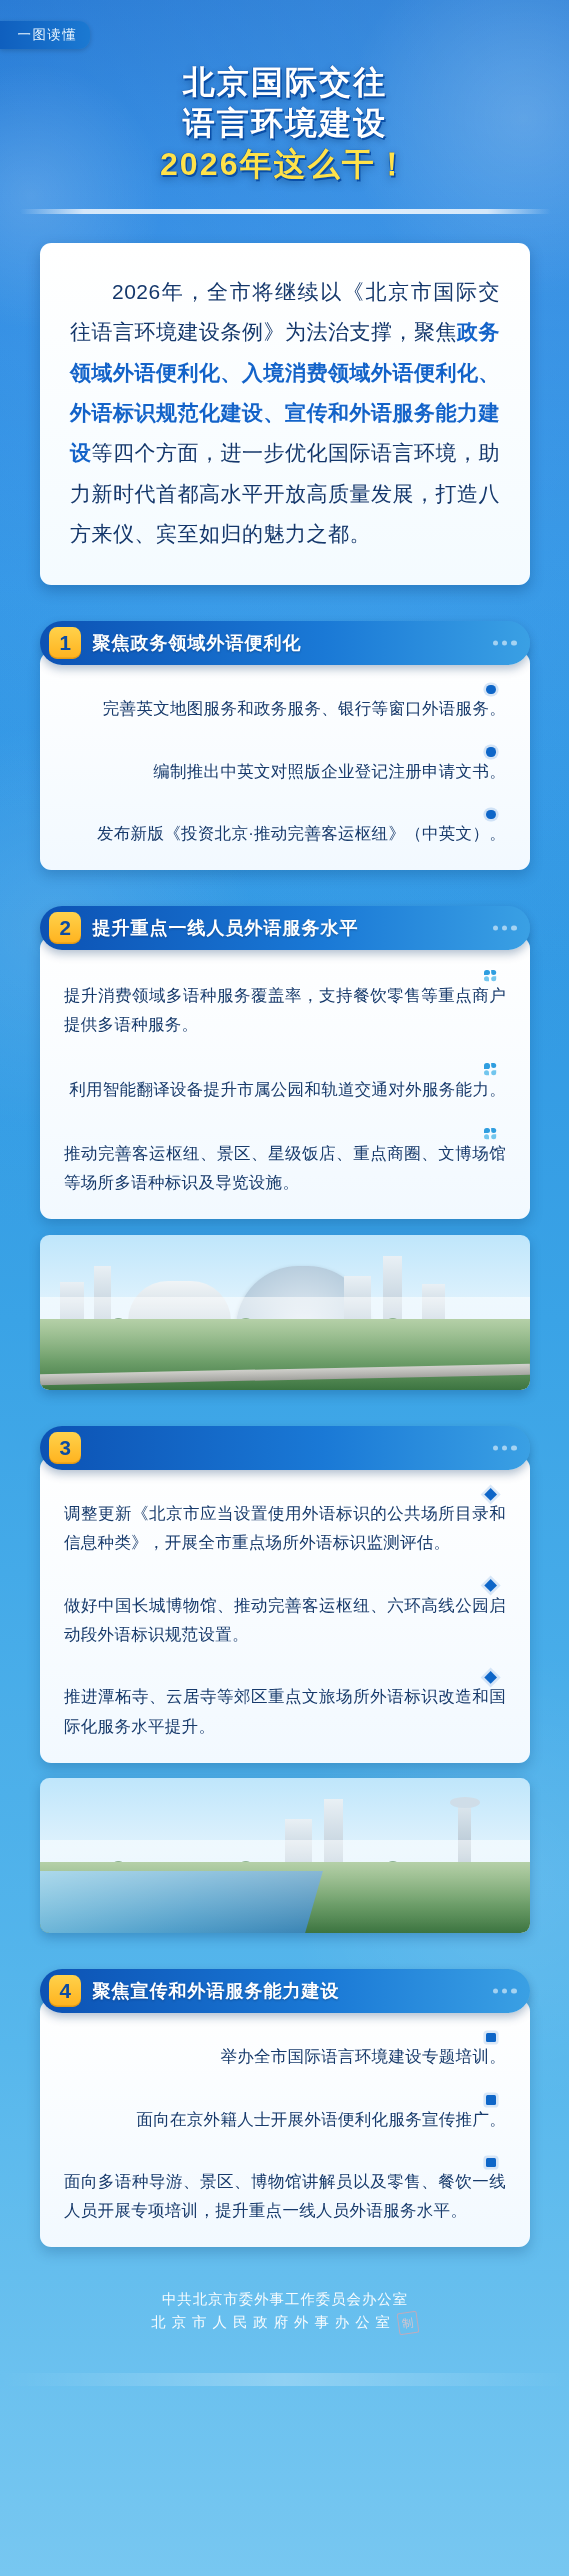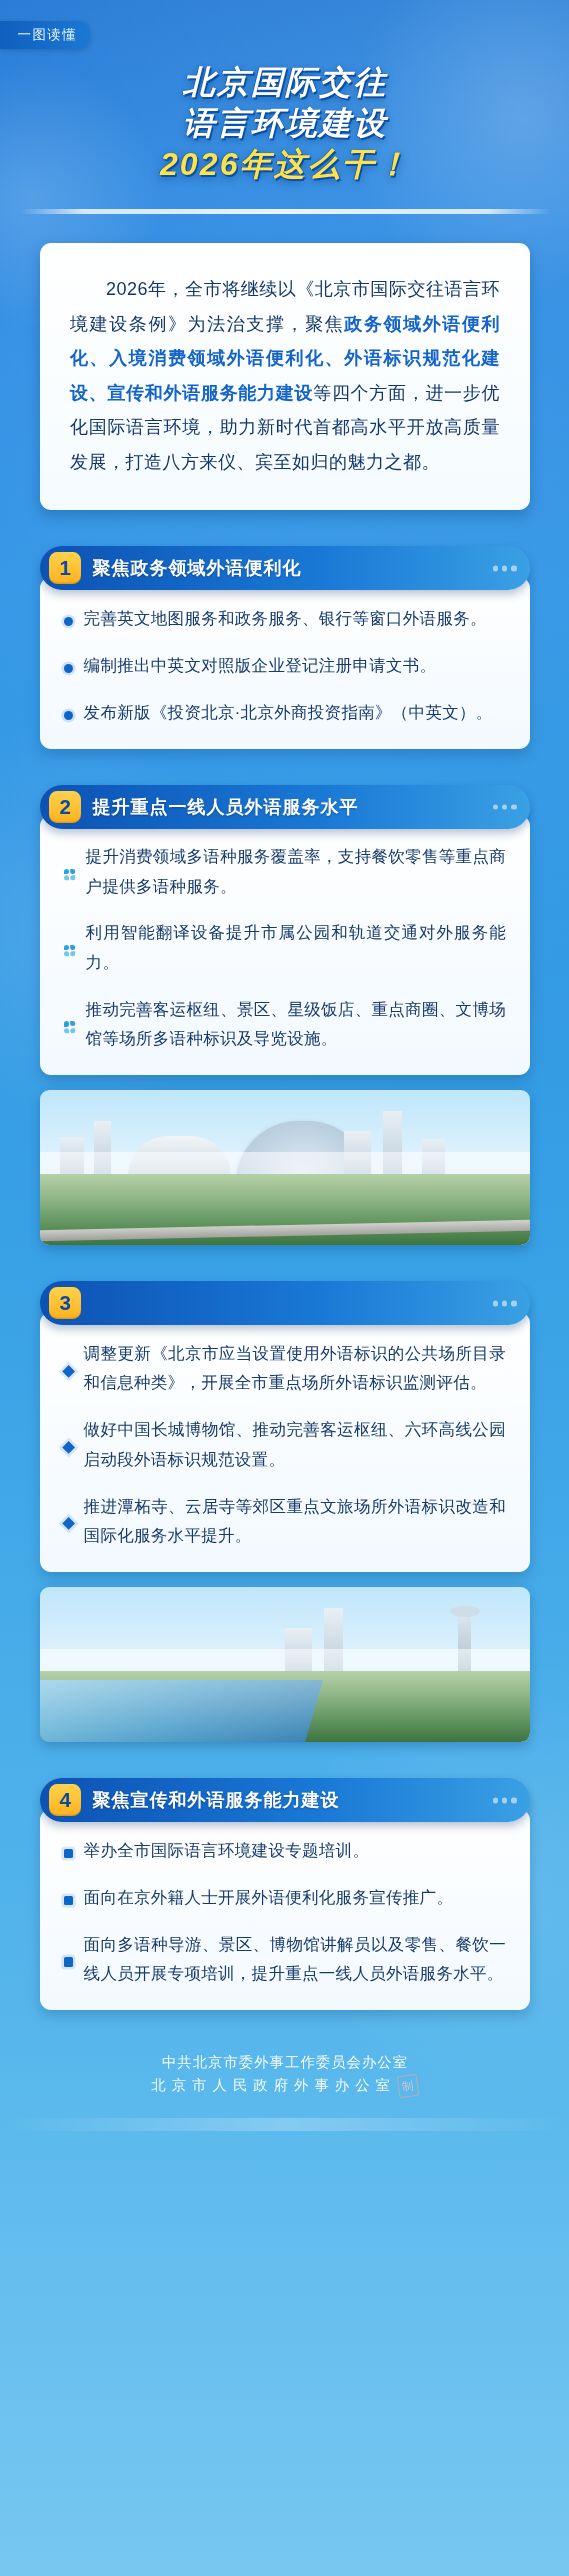--- a/index.html
+++ b/index.html
@@ -45,21 +45,20 @@
     letter-spacing: 1.5px;
     padding: 5.2px 13.4px 5.2px 17.5px;
     border-radius: 0 11.3px 11.3px 0;
     box-shadow: 0 1.5px 5.2px rgba(0,0,0,0.18);
   }
 
   .header {
     position: relative;
     padding-top: 62px;
     text-align: center;
-    font-style: italic;
   }
   .title-stack {
     display: inline-block;
     text-align: center;
   }
   .title-line {
     font-size: 32px;
     font-weight: bold;
     line-height: 1.28;
     letter-spacing: 2.1px;
@@ -94,21 +93,21 @@
     margin: 29px auto 0;
     width: 490px;
     background: linear-gradient(180deg, #ffffff 0%, #f4fbff 100%);
     border-radius: 11.3px;
     box-shadow: 0 5.2px 13.4px rgba(3,45,96,0.28);
     padding: 29px 30px 31px;
     box-sizing: border-box;
   }
   .intro-card p {
     margin: 0;
-    font-size: 18px;
+    font-size: 21px;
     line-height: 1.92;
     color: #14376b;
     text-align: justify;
     text-indent: 2em;
     letter-spacing: 0.5px;
   }
   .intro-card .hl {
     color: #1363c9;
     font-weight: bold;
   }
@@ -171,22 +170,23 @@
   .section-body {
     margin-top: -13.4px;
     padding: 27px 24px 21.6px;
     background: linear-gradient(180deg, #ffffff 0%, #f2f9ff 100%);
     border-radius: 11.3px;
     box-shadow: 0 5.2px 12.4px rgba(3,45,96,0.22);
     box-sizing: border-box;
   }
   .bullet {
     display: flex;
-    align-items: center;
+    align-items: flex-end;
     margin-bottom: 17.5px;
+    flex-direction: column;
   }
   .bullet:last-child { margin-bottom: 0; }
   .bullet .mark {
     flex: 0 0 auto;
     margin-top: 6.2px;
     margin-right: 10.3px;
   }
   .mark-dot {
     width: 9.3px; height: 9.3px;
     border-radius: 50%;
@@ -304,21 +304,21 @@
     position:absolute; left: 0; right: 0; bottom: 6%;
     height: 11.3px;
     background: linear-gradient(180deg, #c9c9c4, #9c9c98);
     transform: rotate(-1.2deg);
   }
 
   
   .footer {
     position: relative;
     margin: 41px auto 0;
-    padding-bottom: 34px;
+    padding-bottom: 52px;
     text-align: center;
   }
   .footer .line {
     color: #ffffff;
     font-size: 14.4px;
     line-height: 1.6;
     letter-spacing: 1px;
     opacity: 0.95;
   }
   .footer-seal {
@@ -384,21 +384,21 @@
       <div class="bullet">
         <div class="mark">
             <div class="mark-dot"></div>
           </div>
         <div class="txt">编制推出中英文对照版企业登记注册申请文书。</div>
       </div>
       <div class="bullet">
         <div class="mark">
             <div class="mark-dot"></div>
           </div>
-        <div class="txt">发布新版《投资北京·北京外商投资指南》（中英文）。</div>
+        <div class="txt">发布新版《投资北京·推动完善客运枢纽》（中英文）。</div>
       </div>
     </div>
   </div>
 
   <div class="section">
     <div class="section-head">
       <div class="sec-num">2</div>
       <div class="sec-title">提升重点一线人员外语服务水平</div>
       <div class="sec-head-dots">
           <i></i>

